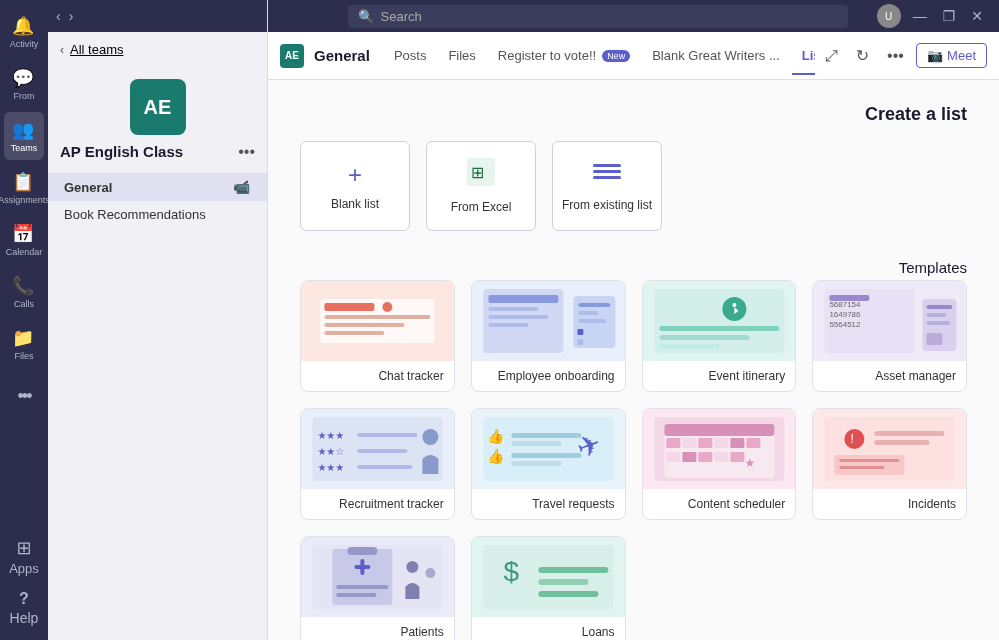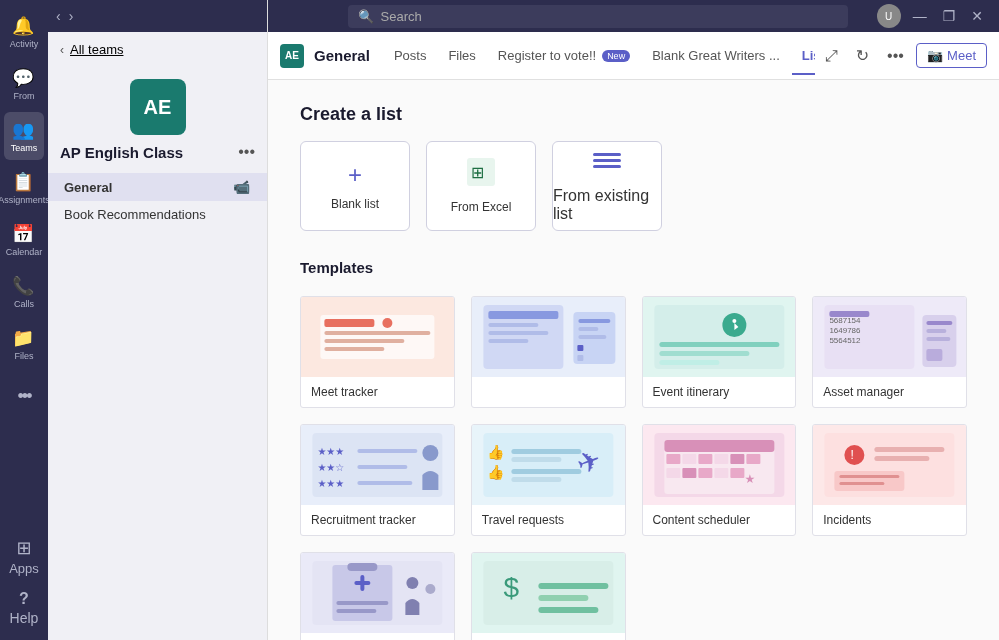--- a/index.html
+++ b/index.html
@@ -73,21 +73,20 @@
       display: flex;
       align-items: center;
       justify-content: center;
       color: #fff;
       font-size: 20px;
       font-weight: 600;
     }
     .team-name-row {
       width: 100%;
       display: flex;
-      align-items: center;
       justify-content: space-between;
     }
     .team-name {
       font-size: 15px;
       font-weight: 600;
       color: #1a1a2e;
     }
     .team-more { color: #555; cursor: pointer; font-size: 16px; }
     .channel-list { width: 100%; }
     .channel-item {
@@ -235,20 +234,21 @@
       cursor: pointer;
       font-weight: 500;
     }
 
     
     .content-area {
       flex: 1;
       overflow-y: auto;
       padding: 24px 32px;
       background: #fafafa;
+      text-align: right;
     }
     .create-list-title {
       font-size: 18px;
       font-weight: 600;
       color: #1a1a2e;
       margin-bottom: 16px;
     }
     .list-options {
       display: flex;
       gap: 16px;
@@ -269,32 +269,32 @@
       font-size: 13px;
       color: #333;
     }
     .list-option-card .plus-icon { font-size: 24px; color: #5b5fc7; }
     .list-option-card .excel-icon { font-size: 22px; color: #1e6e42; }
     .list-option-card .existing-icon { font-size: 22px; color: #5b5fc7; }
 
     
     .templates-title {
       font-size: 15px;
-      font-weight: 700;
+      font-weight: 400;
       color: #1a1a2e;
-      margin-bottom: 20px;
+      margin-bottom: 4px;
     }
     .template-grid {
       display: grid;
       grid-template-columns: repeat(4, 1fr);
       gap: 16px;
     }
     .template-card {
       border: 1px solid #e0e0e8;
-      border-radius: 3px;
+      border-radius: 8px;
       overflow: hidden;
       cursor: pointer;
       background: #fff;
     }
     .template-thumb {
       height: 80px;
       overflow: hidden;
       display: flex;
       align-items: center;
       justify-content: center;
@@ -473,59 +473,60 @@
         <span style="font-size:12px">From Excel</span>
       </div>
       <div class="list-option-card">
         <span class="existing-icon">
           <svg width="28" height="24" viewBox="0 0 28 24">
               <rect y="4" width="28" height="3" rx="1.5" fill="#5b5fc7"></rect>
               <rect y="10" width="28" height="3" rx="1.5" fill="#5b5fc7"></rect>
               <rect y="16" width="28" height="3" rx="1.5" fill="#5b5fc7"></rect>
             </svg>
         </span>
-        <span style="font-size:16px">From existing list</span>
+        <span style="font-size:12px">From existing list</span>
       </div>
     </div>
 
     <div class="templates-title">Templates</div>
     <div class="template-grid">
 
       <div class="template-card">
         <div class="template-thumb thumb-issue">
           <svg class="thumb-svg" viewBox="0 0 150 80">
             <rect x="10" y="10" width="130" height="60" rx="4" fill="#fce8e0"></rect>
             <rect x="18" y="18" width="114" height="44" rx="3" fill="#fff" opacity="0.7"></rect>
             <rect x="22" y="22" width="50" height="8" rx="2" fill="#e87060"></rect>
             <circle cx="85" cy="26" r="5" fill="#e87060"></circle>
             <rect x="22" y="34" width="106" height="4" rx="2" fill="#e0b0a0"></rect>
             <rect x="22" y="42" width="80" height="4" rx="2" fill="#e0b0a0"></rect>
             <rect x="22" y="50" width="60" height="4" rx="2" fill="#e0b0a0"></rect>
           </svg>
         </div>
-        <div class="template-label">Meet tracker</div>
+        <div class="template-label">Chat tracker</div>
       </div>
 
       <div class="template-card">
         <div class="template-thumb thumb-employee">
           <svg class="thumb-svg" viewBox="0 0 150 80">
             <rect x="10" y="8" width="80" height="64" rx="4" fill="#d0d8f4"></rect>
             <rect x="15" y="14" width="70" height="8" rx="2" fill="#8899e0"></rect>
             <rect x="15" y="26" width="50" height="4" rx="2" fill="#b0bce8"></rect>
             <rect x="15" y="34" width="60" height="4" rx="2" fill="#b0bce8"></rect>
             <rect x="15" y="42" width="40" height="4" rx="2" fill="#b0bce8"></rect>
             <rect x="100" y="15" width="42" height="52" rx="4" fill="#c8d4f4"></rect>
             <rect x="105" y="22" width="32" height="4" rx="2" fill="#8899e0"></rect>
             <rect x="105" y="30" width="20" height="4" rx="2" fill="#b0bce8"></rect>
             <rect x="105" y="38" width="28" height="4" rx="2" fill="#b0bce8"></rect>
 
             <rect x="104" y="48" width="6" height="6" rx="1" fill="#5b5fc7"></rect>
             <rect x="104" y="58" width="6" height="6" rx="1" fill="#b0bce8"></rect>
           </svg>
         </div>
+        <div class="template-label">Employee onboarding</div>
       </div>
 
       <div class="template-card">
         <div class="template-thumb thumb-event">
           <svg class="thumb-svg" viewBox="0 0 150 80">
             <rect x="10" y="8" width="130" height="64" rx="4" fill="#d4eeea"></rect>
             <circle cx="90" cy="28" r="12" fill="#3aaa8e"></circle>
             <circle cx="90" cy="24" r="2" fill="#fff"></circle>
             <path d="M90 26 L90 33 L94 30 Z" fill="#fff"></path>
             <rect x="15" y="45" width="120" height="5" rx="2.5" fill="#80d0be"></rect>

